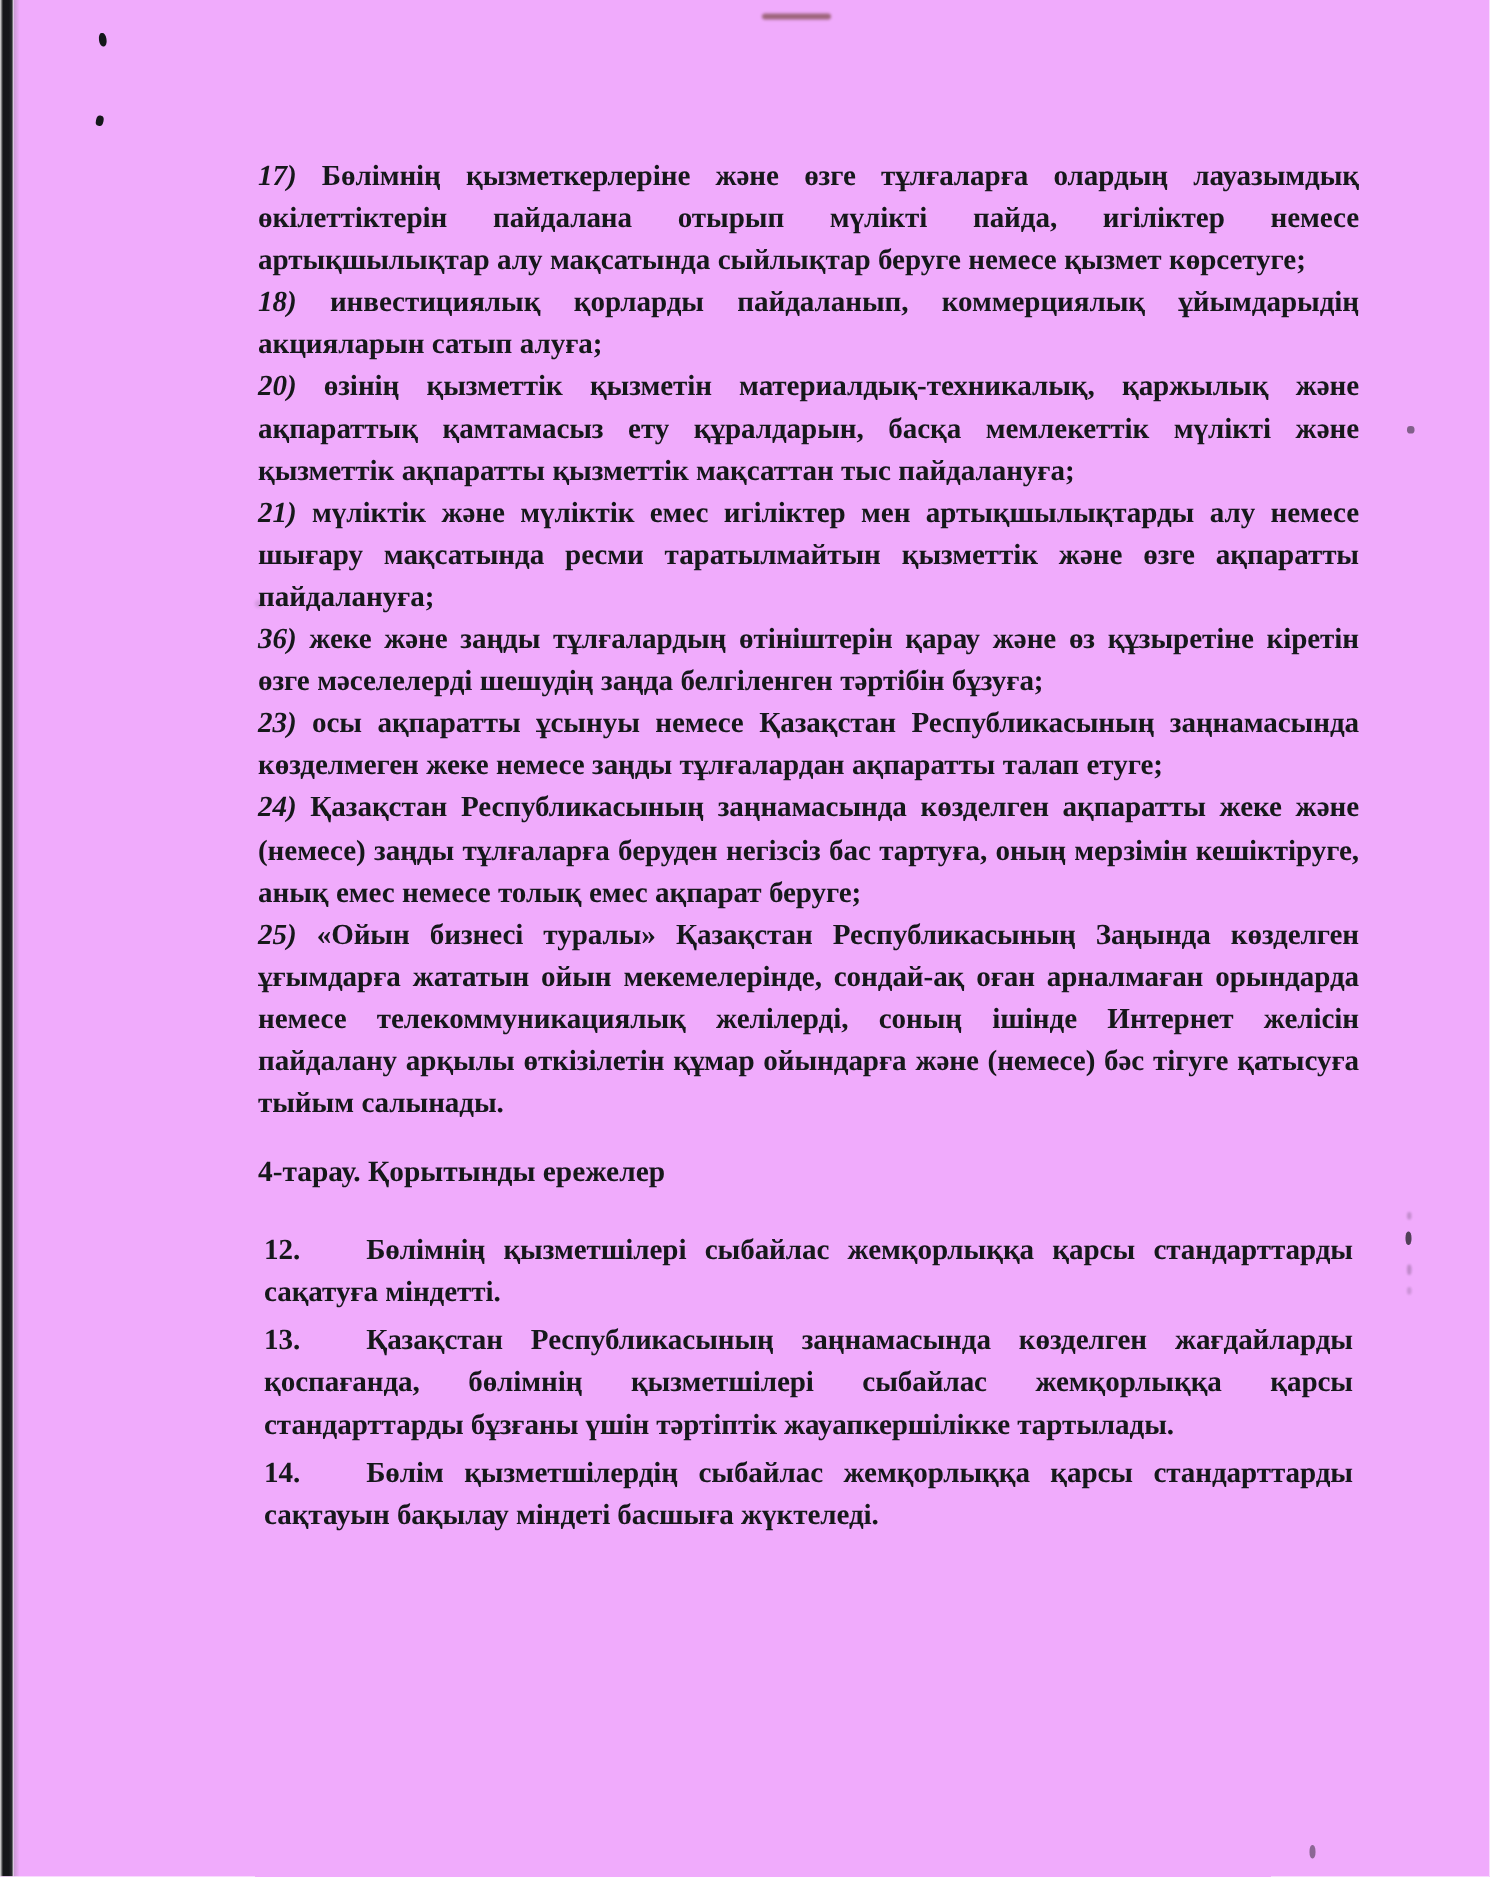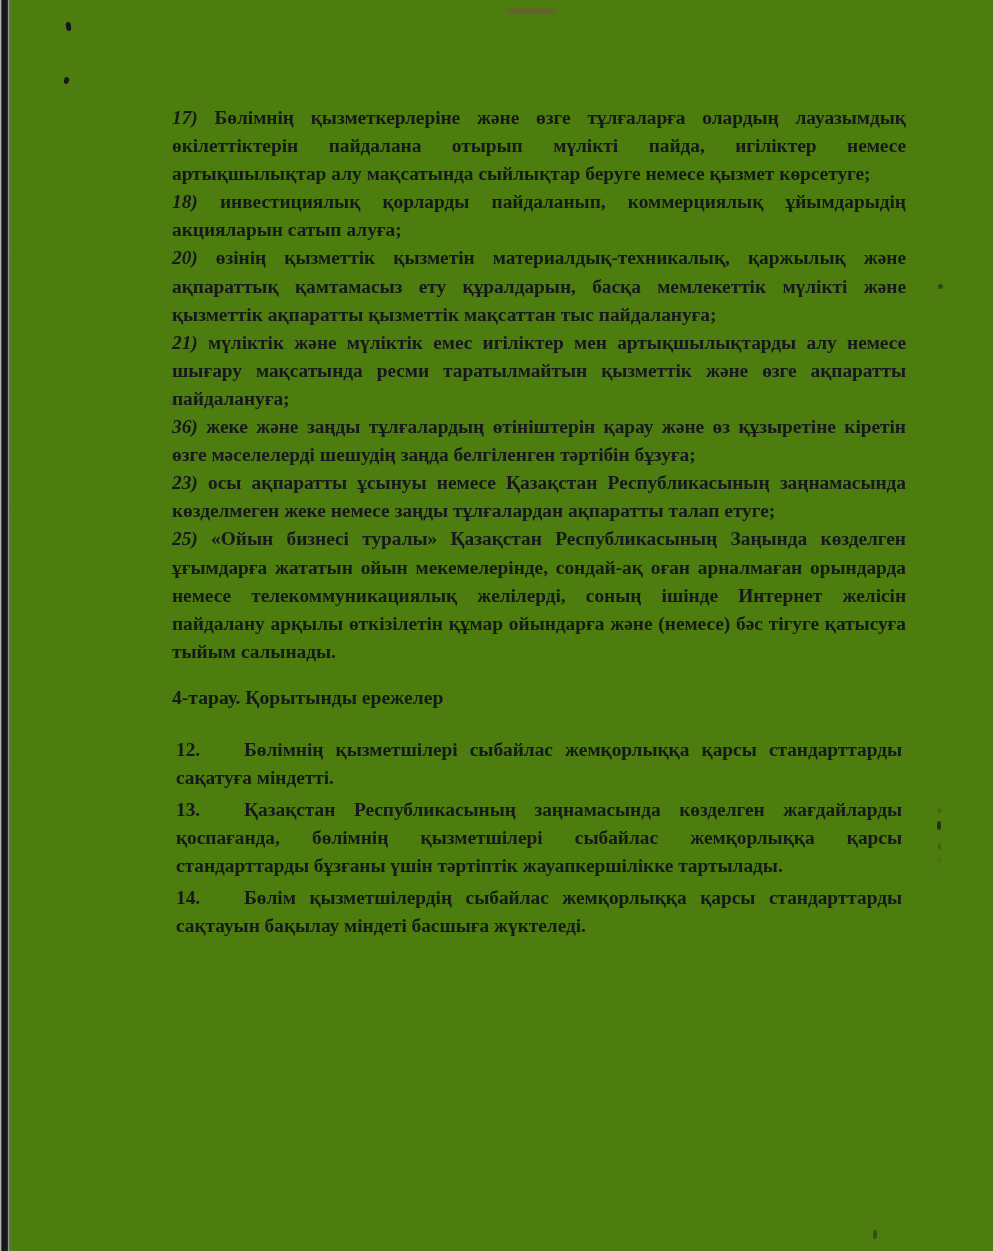--- a/index.html
+++ b/index.html
@@ -4,21 +4,21 @@
 <style>
   html, body {
     margin: 0;
     padding: 0;
     background: #ffffff;
   }
   .page {
     position: relative;
     width: 993px;
     height: 1251px;
-    background: #4d7c0f;
+    background: #f0abfc;
     overflow: hidden;
     font-family: "Liberation Serif", "DejaVu Serif", serif;
   }
 
   
   .scan-edge-left {
     position: absolute;
     left: 0;
     top: 0;
     width: 9px;
@@ -141,20 +141,21 @@
 
 
     <p class="clause"><span class="num">20)</span> <span>өзінің қызметтік қызметін материалдық-техникалық, қаржылық және ақпараттық қамтамасыз ету құралдарын, басқа мемлекеттік мүлікті және қызметтік ақпаратты қызметтік мақсаттан тыс пайдалануға;</span></p>
 
     <p class="clause"><span class="num">21)</span> <span>мүліктік және мүліктік емес игіліктер мен артықшылықтарды алу немесе шығару мақсатында ресми таратылмайтын қызметтік және өзге ақпаратты пайдалануға;</span></p>
 
     <p class="clause"><span class="num">36)</span> <span>жеке және заңды тұлғалардың өтініштерін қарау және өз құзыретіне кіретін өзге мәселелерді шешудің заңда белгіленген тәртібін бұзуға;</span></p>
 
     <p class="clause"><span class="num">23)</span> <span>осы ақпаратты ұсынуы немесе Қазақстан Республикасының заңнамасында көзделмеген жеке немесе заңды тұлғалардан ақпаратты талап етуге;</span></p>
 
+    <p class="clause"><span class="num">24)</span> <span>Қазақстан Республикасының заңнамасында көзделген ақпаратты жеке және (немесе) заңды тұлғаларға беруден негізсіз бас тартуға, оның мерзімін кешіктіруге, анық емес немесе толық емес ақпарат беруге;</span></p>
 
     <p class="clause"><span class="num">25)</span> <span>«Ойын бизнесі туралы» Қазақстан Республикасының Заңында көзделген ұғымдарға жататын ойын мекемелерінде, сондай-ақ оған арналмаған орындарда немесе телекоммуникациялық желілерді, соның ішінде Интернет желісін пайдалану арқылы өткізілетін құмар ойындарға және (немесе) бәс тігуге қатысуға тыйым салынады.</span></p>
 
     <h2 class="heading">4-тарау. Қорытынды ережелер</h2>
 
     <p class="para"><span class="pnum">12.</span><span class="tab"></span><span>Бөлімнің қызметшілері сыбайлас жемқорлыққа қарсы стандарттарды сақатуға міндетті.</span></p>
 
     <p class="para"><span class="pnum">13.</span><span class="tab"></span><span>Қазақстан Республикасының заңнамасында көзделген жағдайларды қоспағанда, бөлімнің қызметшілері сыбайлас жемқорлыққа қарсы стандарттарды бұзғаны үшін тәртіптік жауапкершілікке тартылады.</span></p>
 
     <p class="para"><span class="pnum">14.</span><span class="tab"></span><span>Бөлім қызметшілердің сыбайлас жемқорлыққа қарсы стандарттарды сақтауын бақылау міндеті басшыға жүктеледі.</span></p>

